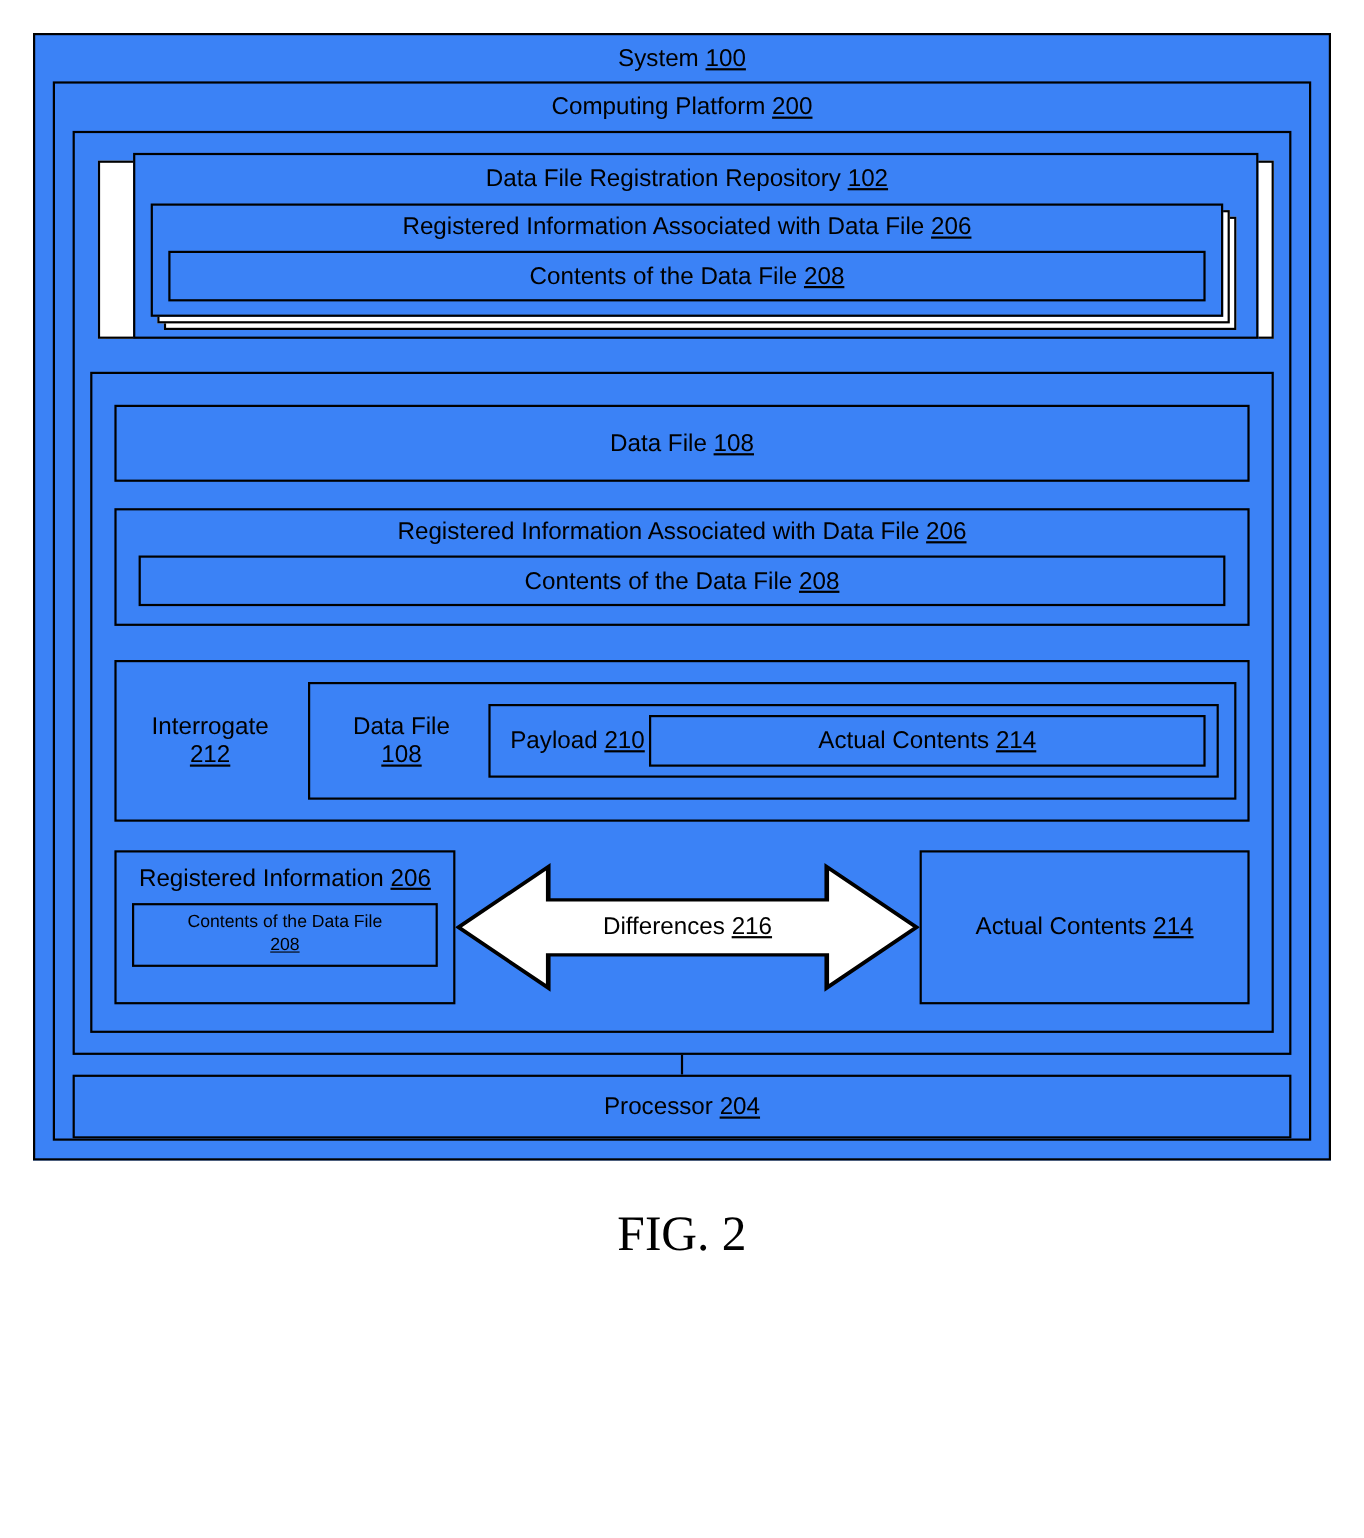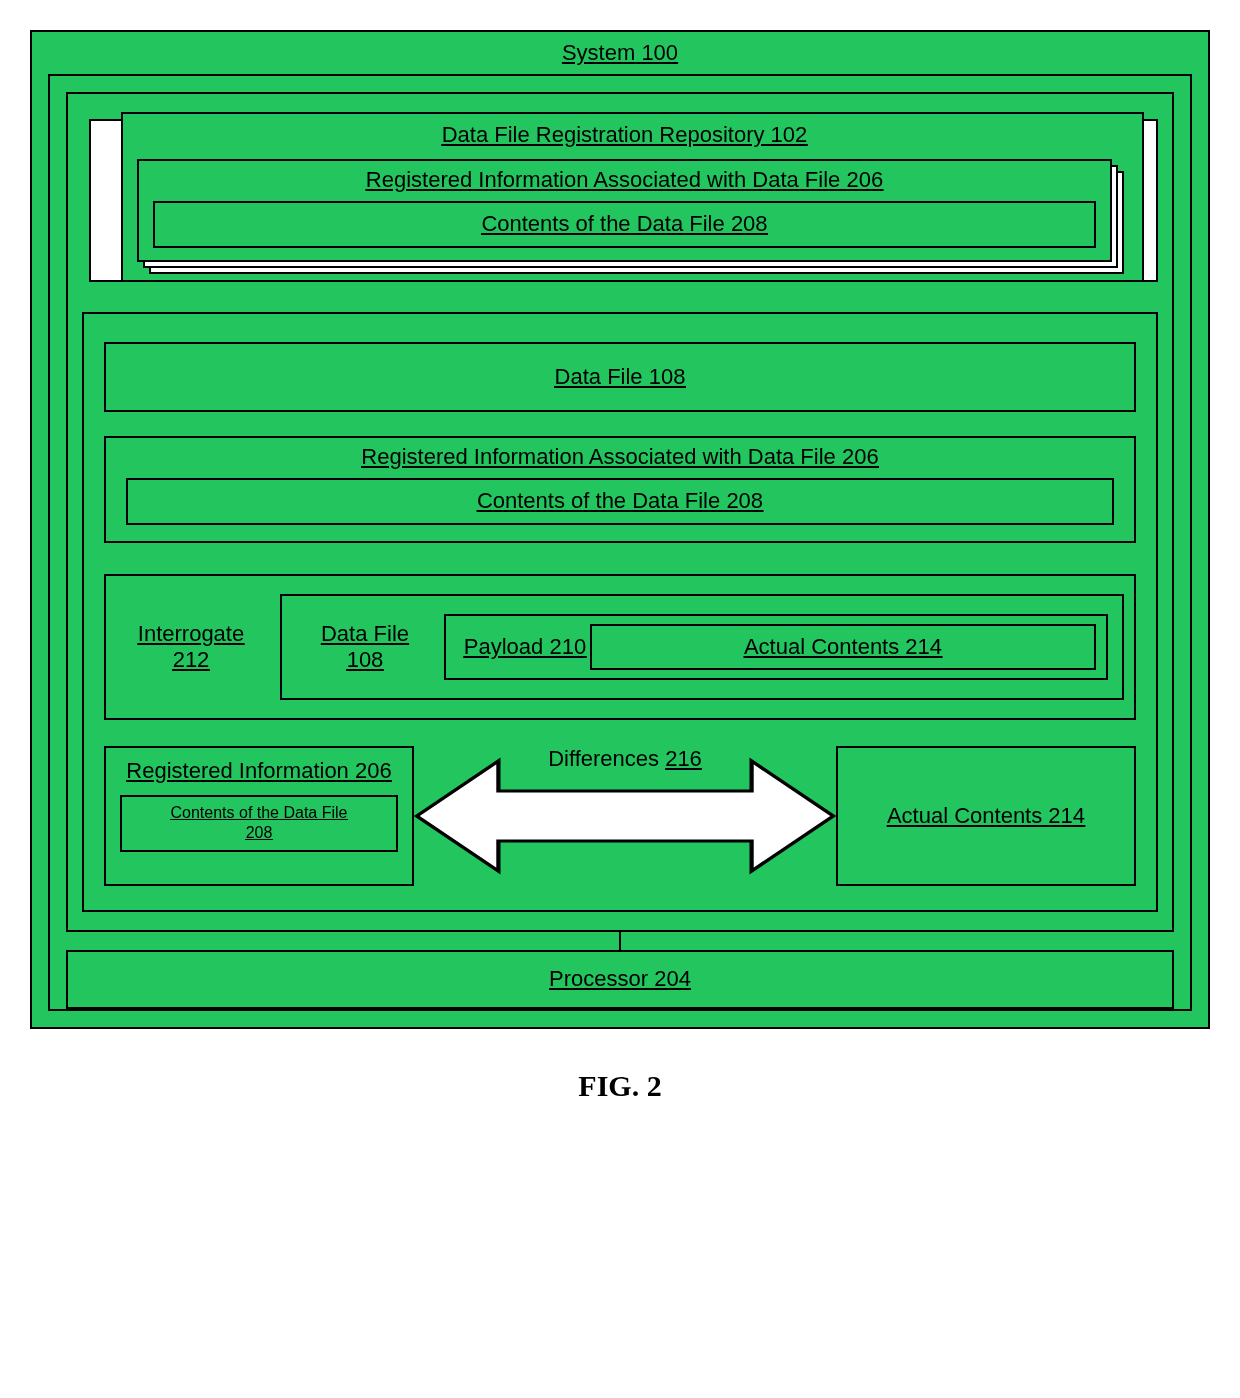--- a/index.html
+++ b/index.html
@@ -8,22 +8,21 @@
       padding: 0;
     }
     body {
       font-family: Arial, Helvetica, sans-serif;
       background: #fff;
       padding: 30px;
       width: 1240px;
     }
     .box {
       border: 2.5px solid #000;
-      background: #22c55e;
-      text-decoration: underline;
+      background: #3b82f6;
     }
     .title {
       text-align: center;
       font-size: 22px;
       line-height: 1.2;
     }
     .ref {
       text-decoration: underline;
     }
     .system {
@@ -143,21 +142,21 @@
     }
     .diff-left .inner-contents {
       margin-top: 10px;
       padding: 6px 10px;
       text-align: center;
       line-height: 1.3;
     }
     .diff-arrow {
       flex: 1;
       display: flex;
-      align-items: flex-start;
+      align-items: center;
       justify-content: center;
       position: relative;
     }
     .diff-right {
       flex: 0 0 300px;
       display: flex;
       align-items: center;
       justify-content: center;
       padding: 10px;
     }
@@ -165,40 +164,44 @@
       width: 2.5px;
       height: 18px;
       background: #000;
       margin: 0 auto;
     }
     .processor {
       padding: 14px 10px;
     }
     .fig-caption {
       text-align: center;
-      font-weight: bold;
-      font-size: 30px;
+      font-weight: normal;
+      font-size: 45px;
       margin-top: 40px;
       font-family: "Times New Roman", Times, serif;
     }
     .arrow-svg {
       width: 100%;
       height: 140px;
     }
   </style>
 </head>
 <body>
 
 <div class="box system">
   <div class="title">
     <span>System</span>
     <span class="ref">100</span>
   </div>
 
   <div class="box platform">
+    <div class="title">
+      <span>Computing Platform</span>
+      <span class="ref">200</span>
+    </div>
 
     <div class="box memory">
 
       <div class="repo-stack">
         <div class="repo-shadow" style="left:14px; top:14px;"></div>
 
         <div class="repo-shadow" style="left:7px; top:7px;"></div>
         <div class="box repo" style="margin-right:14px; margin-bottom:14px;">
           <div class="title">
             <span>Data File Registration Repository</span>

